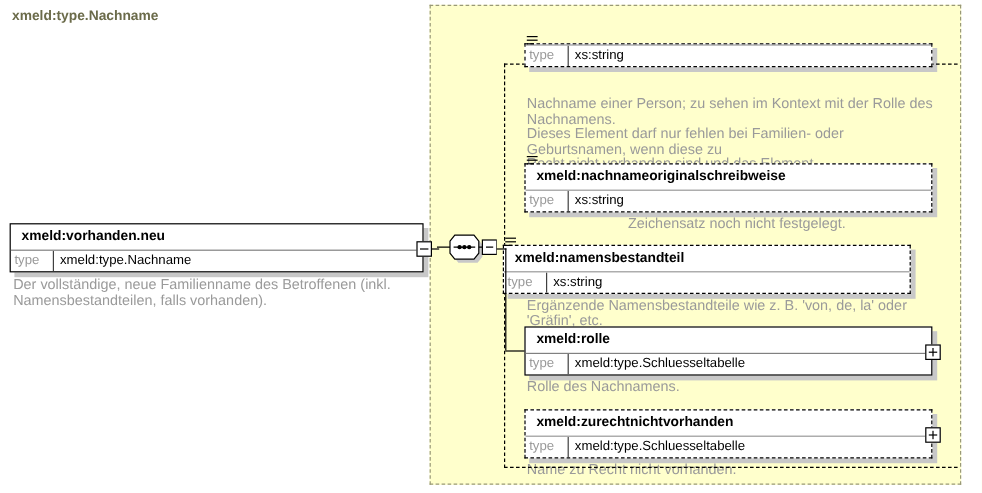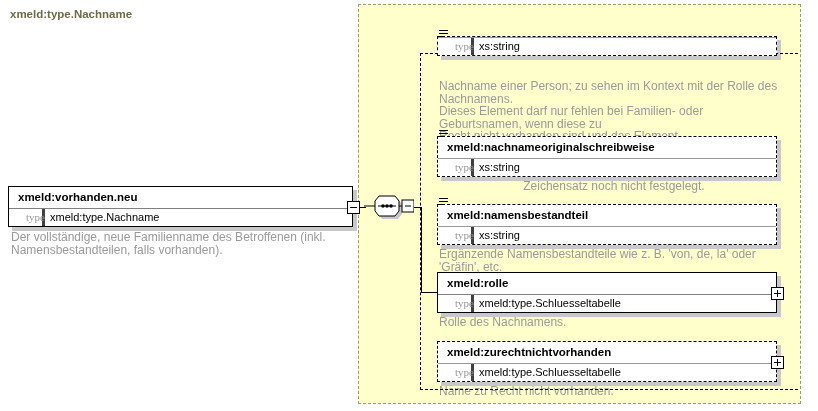--- a/index.html
+++ b/index.html
@@ -63,25 +63,24 @@
     font-size: 11px;
     overflow: hidden;
   }
   .node.dashed .typerow {
     border-top: 1px solid #999999;
   }
   .node .typelabel {
     width: 36px;
     flex: 0 0 36px;
     color: #9a9a9a;
-    padding-left: 17px;
-    border-right: 3px solid #404040;
+    padding-left: 3px;
+    border-right: 1px solid #404040;
     box-sizing: border-box;
     white-space: nowrap;
-    font-family: Liberation Serif, serif;
   }
   .node .typevalue {
     padding-left: 5px;
     color: #000000;
     white-space: nowrap;
     overflow: hidden;
   }
 
   
   .seq-glyph {
@@ -259,21 +258,21 @@
   <div class="frame">
     <div class="titlerow">xmeld:nachnameoriginalschreibweise</div>
     <div class="typerow">
       <div class="typelabel">type</div>
       <div class="typevalue">xs:string</div>
     </div>
   </div>
 </div>
 <div class="anno" style="left:439px; top:180px; width:350px;text-align:center;">Zeichensatz noch nicht festgelegt.</div>
 
-<div class="node dashed" style="left:437px; top:204px; width:340px;">
+<div class="node dashed" style="left:419px; top:204px; width:340px;">
   <div class="shadow"></div>
   <div class="seq-glyph">
       <i></i>
       <i></i>
       <i></i>
     </div>
   <div class="frame">
     <div class="titlerow">xmeld:namensbestandteil</div>
     <div class="typerow">
       <div class="typelabel">type</div>

